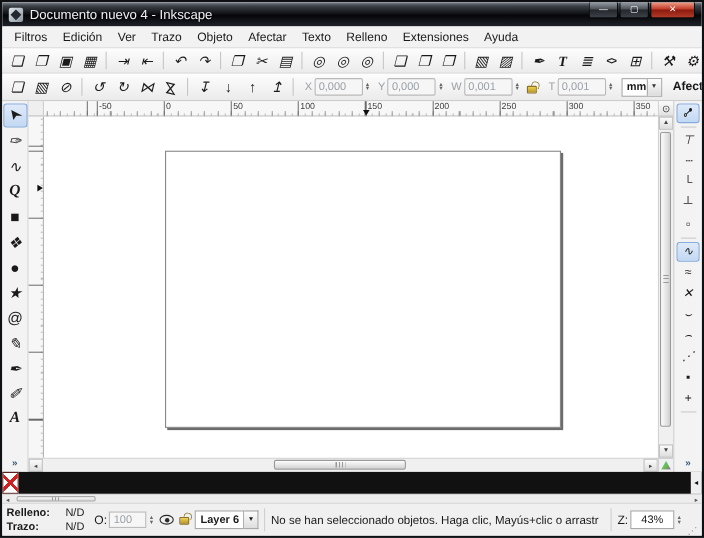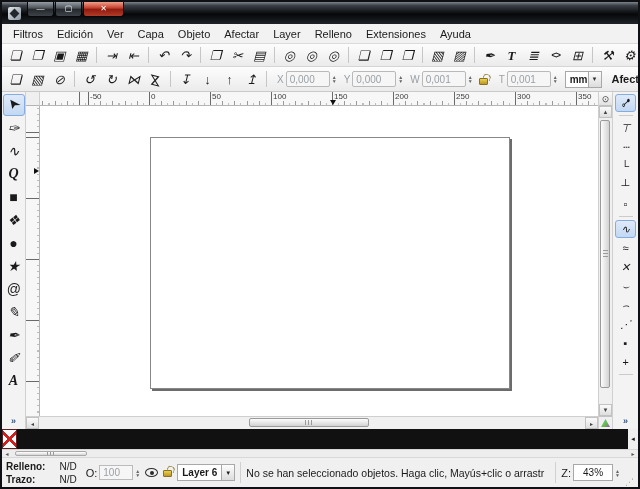--- a/index.html
+++ b/index.html
@@ -143,36 +143,37 @@
   .zbox{width:40px;height:17px;background:#fff;border:1px solid #a8a8a8;font-size:10px;display:flex;align-items:center;justify-content:center;}
   .rgrip{color:#9a9a9a;font-size:9px;align-self:flex-end;line-height:10px;}
 </style>
 </head>
 <body>
 
 <div class="window">
 
   <div class="titlebar">
     <span class="appicon"></span>
+    <span class="win-title">Documento nuevo 4 - Inkscape</span>
     <span class="winbtns">
       <span class="wbtn">—</span>
       <span class="wbtn">▢</span>
       <span class="wbtn close">✕</span>
     </span>
   </div>
 
   <div class="menubar">
 
   <span class="menuitem" style="--i: 0;">Filtros</span>
       <span class="menuitem" style="--i: 1;">Edición</span>
       <span class="menuitem" style="--i: 2;">Ver</span>
-      <span class="menuitem" style="--i: 3;">Capa</span>
+      <span class="menuitem" style="--i: 3;">Trazo</span>
       <span class="menuitem" style="--i: 4;">Objeto</span>
       <span class="menuitem" style="--i: 5;">Afectar</span>
-      <span class="menuitem" style="--i: 6;">Layer</span>
+      <span class="menuitem" style="--i: 6;">Texto</span>
       <span class="menuitem" style="--i: 7;">Relleno</span>
       <span class="menuitem" style="--i: 8;">Extensiones</span>
       <span class="menuitem" style="--i: 9;">Ayuda</span>
     </div>
 
   <div class="cmdbar">
 
   <span class="cbtn" style="--i: 0;">
         <i class="g" style="#6b7480">❏</i>
       </span>

